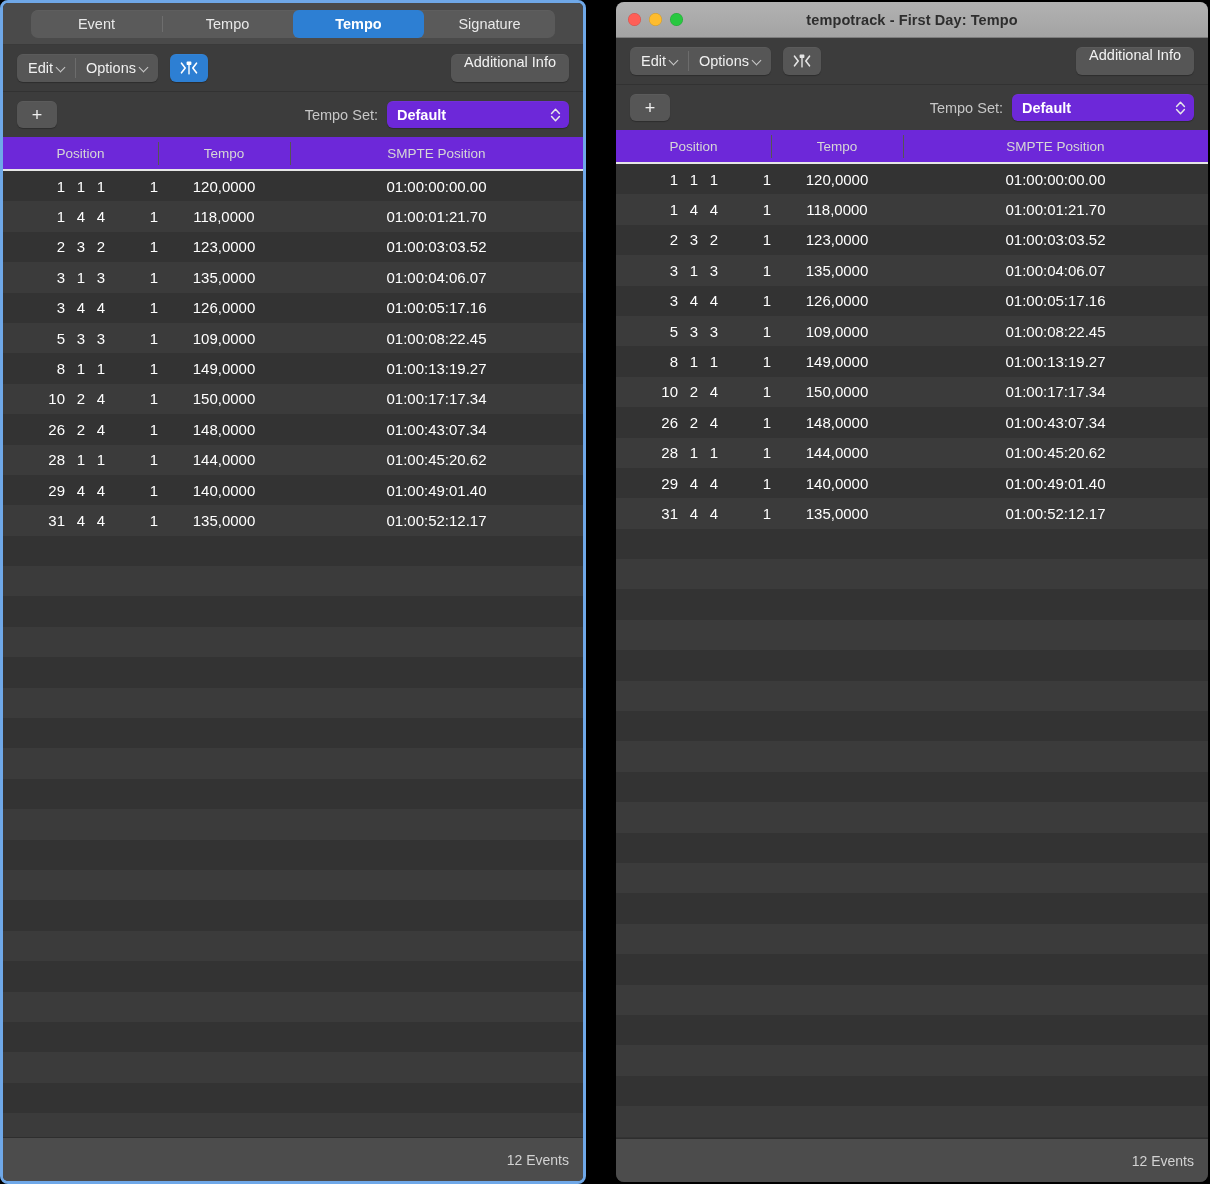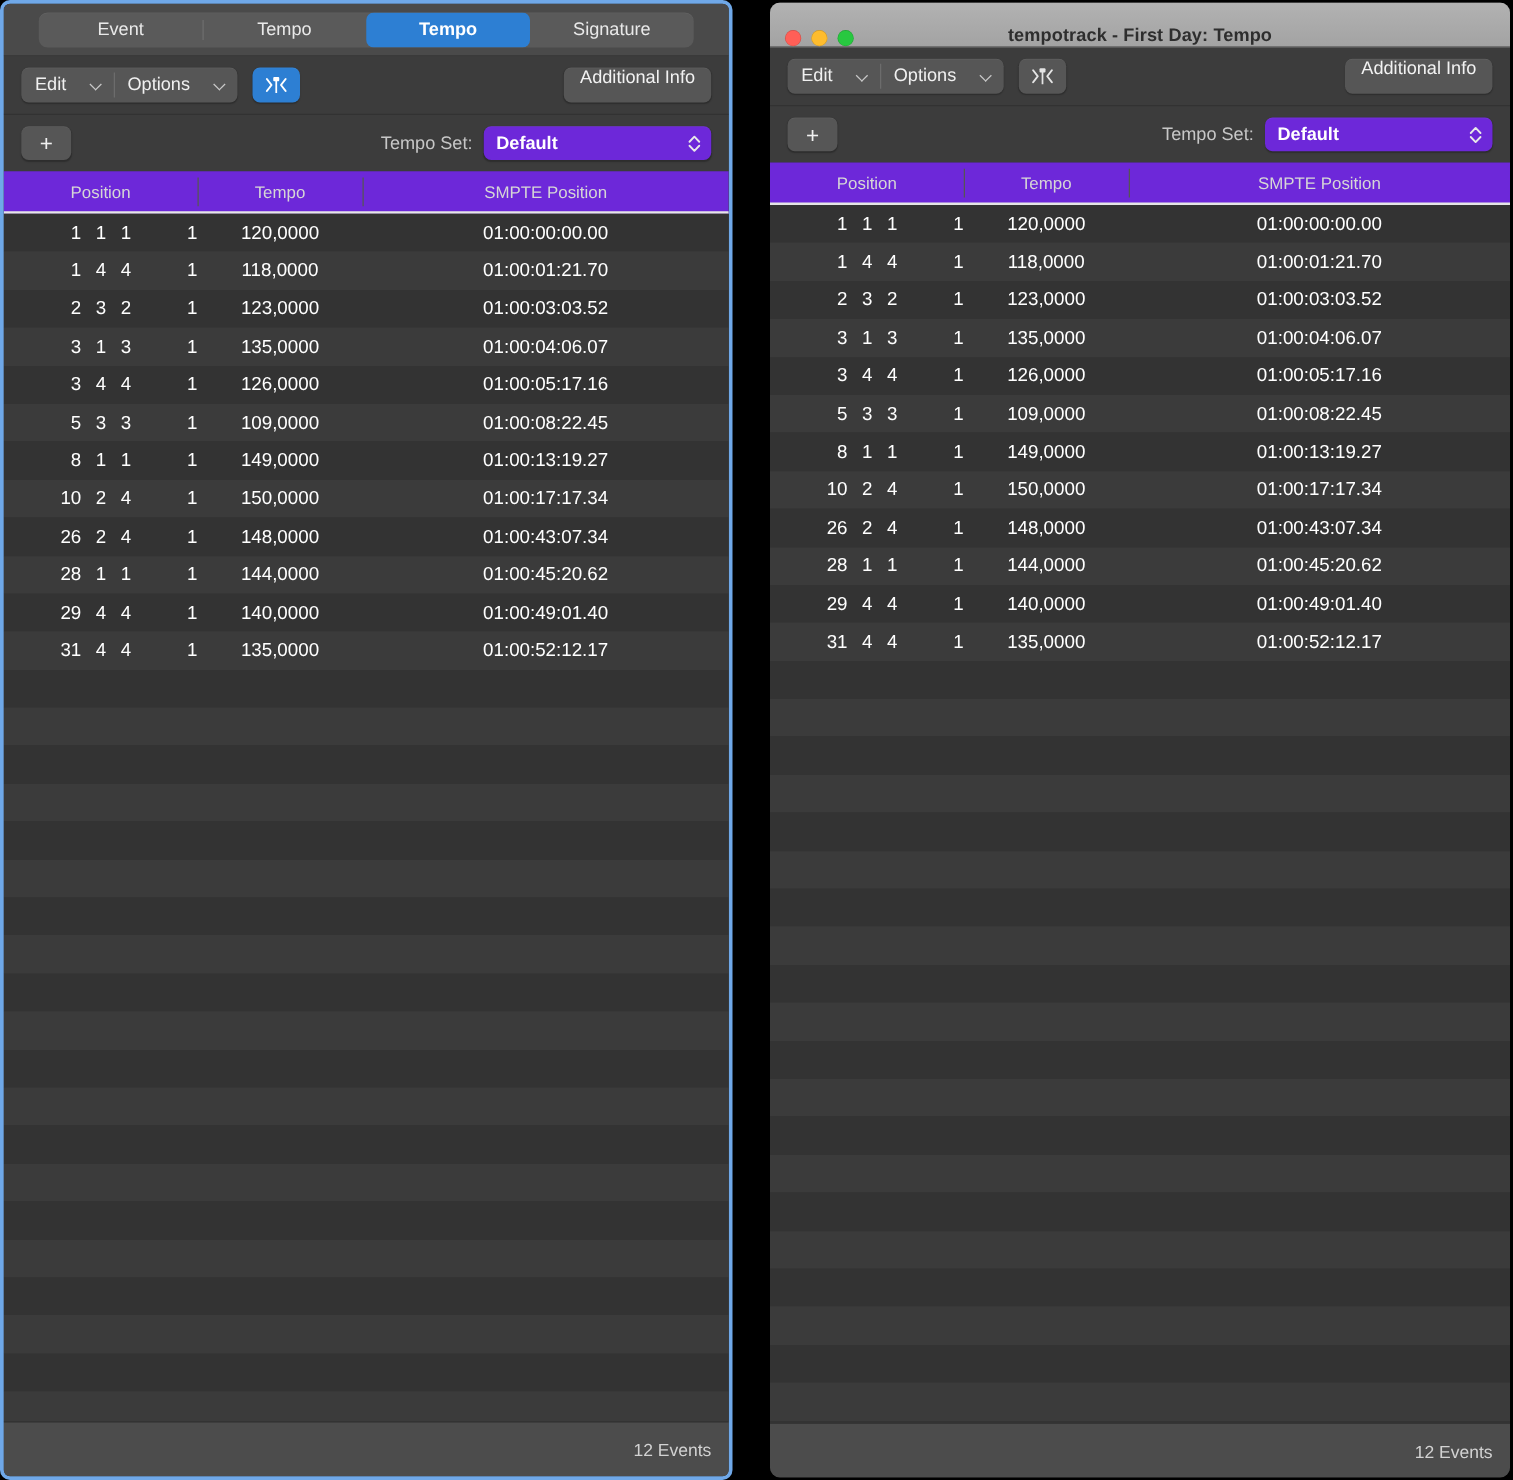--- a/index.html
+++ b/index.html
@@ -45,21 +45,21 @@
     border-radius: 8px;
     box-shadow: 0 2px 8px rgba(0,0,0,0.6);
   }
 
   
   .titlebar {
     height: 36px;
     background: linear-gradient(#b2b2b2, #a3a3a3);
     border-bottom: 1px solid #7d7d7d;
     display: flex;
-    align-items: flex-end;
+    align-items: center;
     position: relative;
     flex: 0 0 auto;
   }
   .traffic {
     display: flex;
     gap: 8px;
     margin-left: 12px;
   }
   .tl {
     width: 13px; height: 13px; border-radius: 50%;
@@ -138,21 +138,21 @@
     display: flex;
     height: 28px;
     border-radius: 6px;
     overflow: hidden;
     background: #565656;
     box-shadow: 0 0.5px 0 rgba(255,255,255,.07) inset, 0 1px 1px rgba(0,0,0,.25);
   }
   .menubtn {
     display: flex;
     align-items: center;
-    gap: 20px;
+    gap: 4px;
     padding: 0 9px 0 11px;
     font-size: 14.5px;
     color: #f0f0f0;
     position: relative;
     cursor: default;
   }
   .menubtn + .menubtn::before {
     content: "";
     position: absolute;
     left: 0; top: 4px; bottom: 4px;

